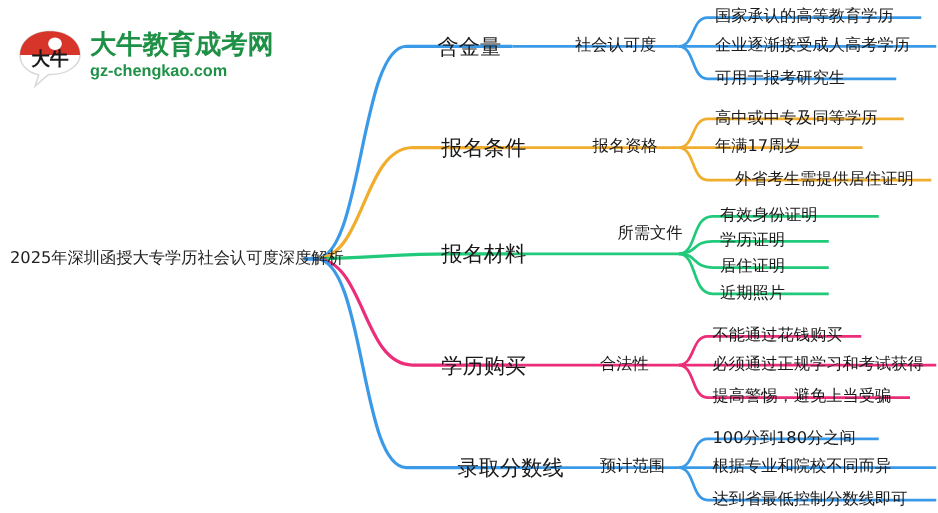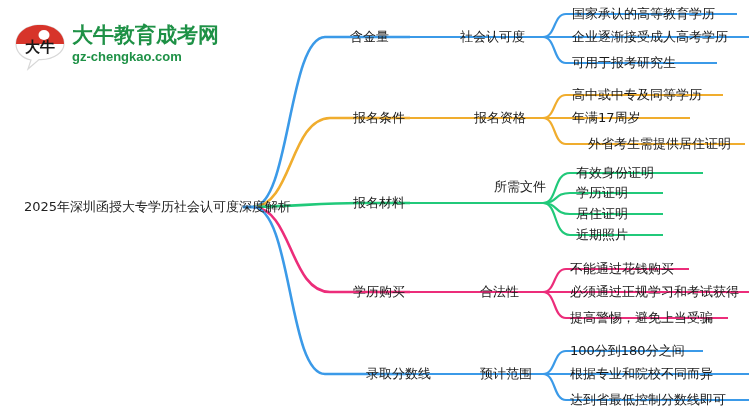--- a/index.html
+++ b/index.html
@@ -74,21 +74,21 @@
     font-family: "DejaVu Sans", "Liberation Sans", sans-serif;
     color: #1a1a1a;
     white-space: nowrap;
     line-height: 1;
   }
   .root-text {
     font-size: 13px;
     color: #222222;
   }
   .lvl2-text {
-    font-size: 13px;
+    font-size: 17px;
   }
   .lvl3-text {
     font-size: 13px;
   }
   .leaf-text {
     font-size: 13px;
   }
 </style>
 </head>
 <body>
@@ -147,21 +147,21 @@
 
     <g>
       <path d="M253 207 C292 208 288 374 325 374 L410 374" stroke="#3b9ae8" stroke-width="2.6" fill="none"></path>
       <path d="M410 374 L543 374" stroke="#3b9ae8" stroke-width="2.2" fill="none"></path>
       <path d="M543 374 C556 374 553 351 566 351 L703 351" stroke="#3b9ae8" stroke-width="2.2" fill="none"></path>
       <path d="M543 374 L749 374" stroke="#3b9ae8" stroke-width="2.2" fill="none"></path>
       <path d="M543 374 C556 374 553 400 566 400 L749 400" stroke="#3b9ae8" stroke-width="2.2" fill="none"></path>
     </g>
   </svg>
 
-  <div class="node-text root-text" style="left:8px; top:200px;margin-left:16px;">2025年深圳函授大专学历社会认可度深度解析</div>
+  <div class="node-text root-text" style="left:8px; top:200px;">2025年深圳函授大专学历社会认可度深度解析</div>
 
   <div class="node-text lvl2-text" style="left:350px; top:30px;">含金量</div>
   <div class="node-text lvl3-text" style="left:460px; top:30px;">社会认可度</div>
   <div class="node-text leaf-text" style="left:572px; top:7px;">国家承认的高等教育学历</div>
   <div class="node-text leaf-text" style="left:572px; top:30px;">企业逐渐接受成人高考学历</div>
   <div class="node-text leaf-text" style="left:572px; top:56px;">可用于报考研究生</div>
 
   <div class="node-text lvl2-text" style="left:353px; top:111px;">报名条件</div>
   <div class="node-text lvl3-text" style="left:474px; top:111px;">报名资格</div>
   <div class="node-text leaf-text" style="left:572px; top:88px;">高中或中专及同等学历</div>

